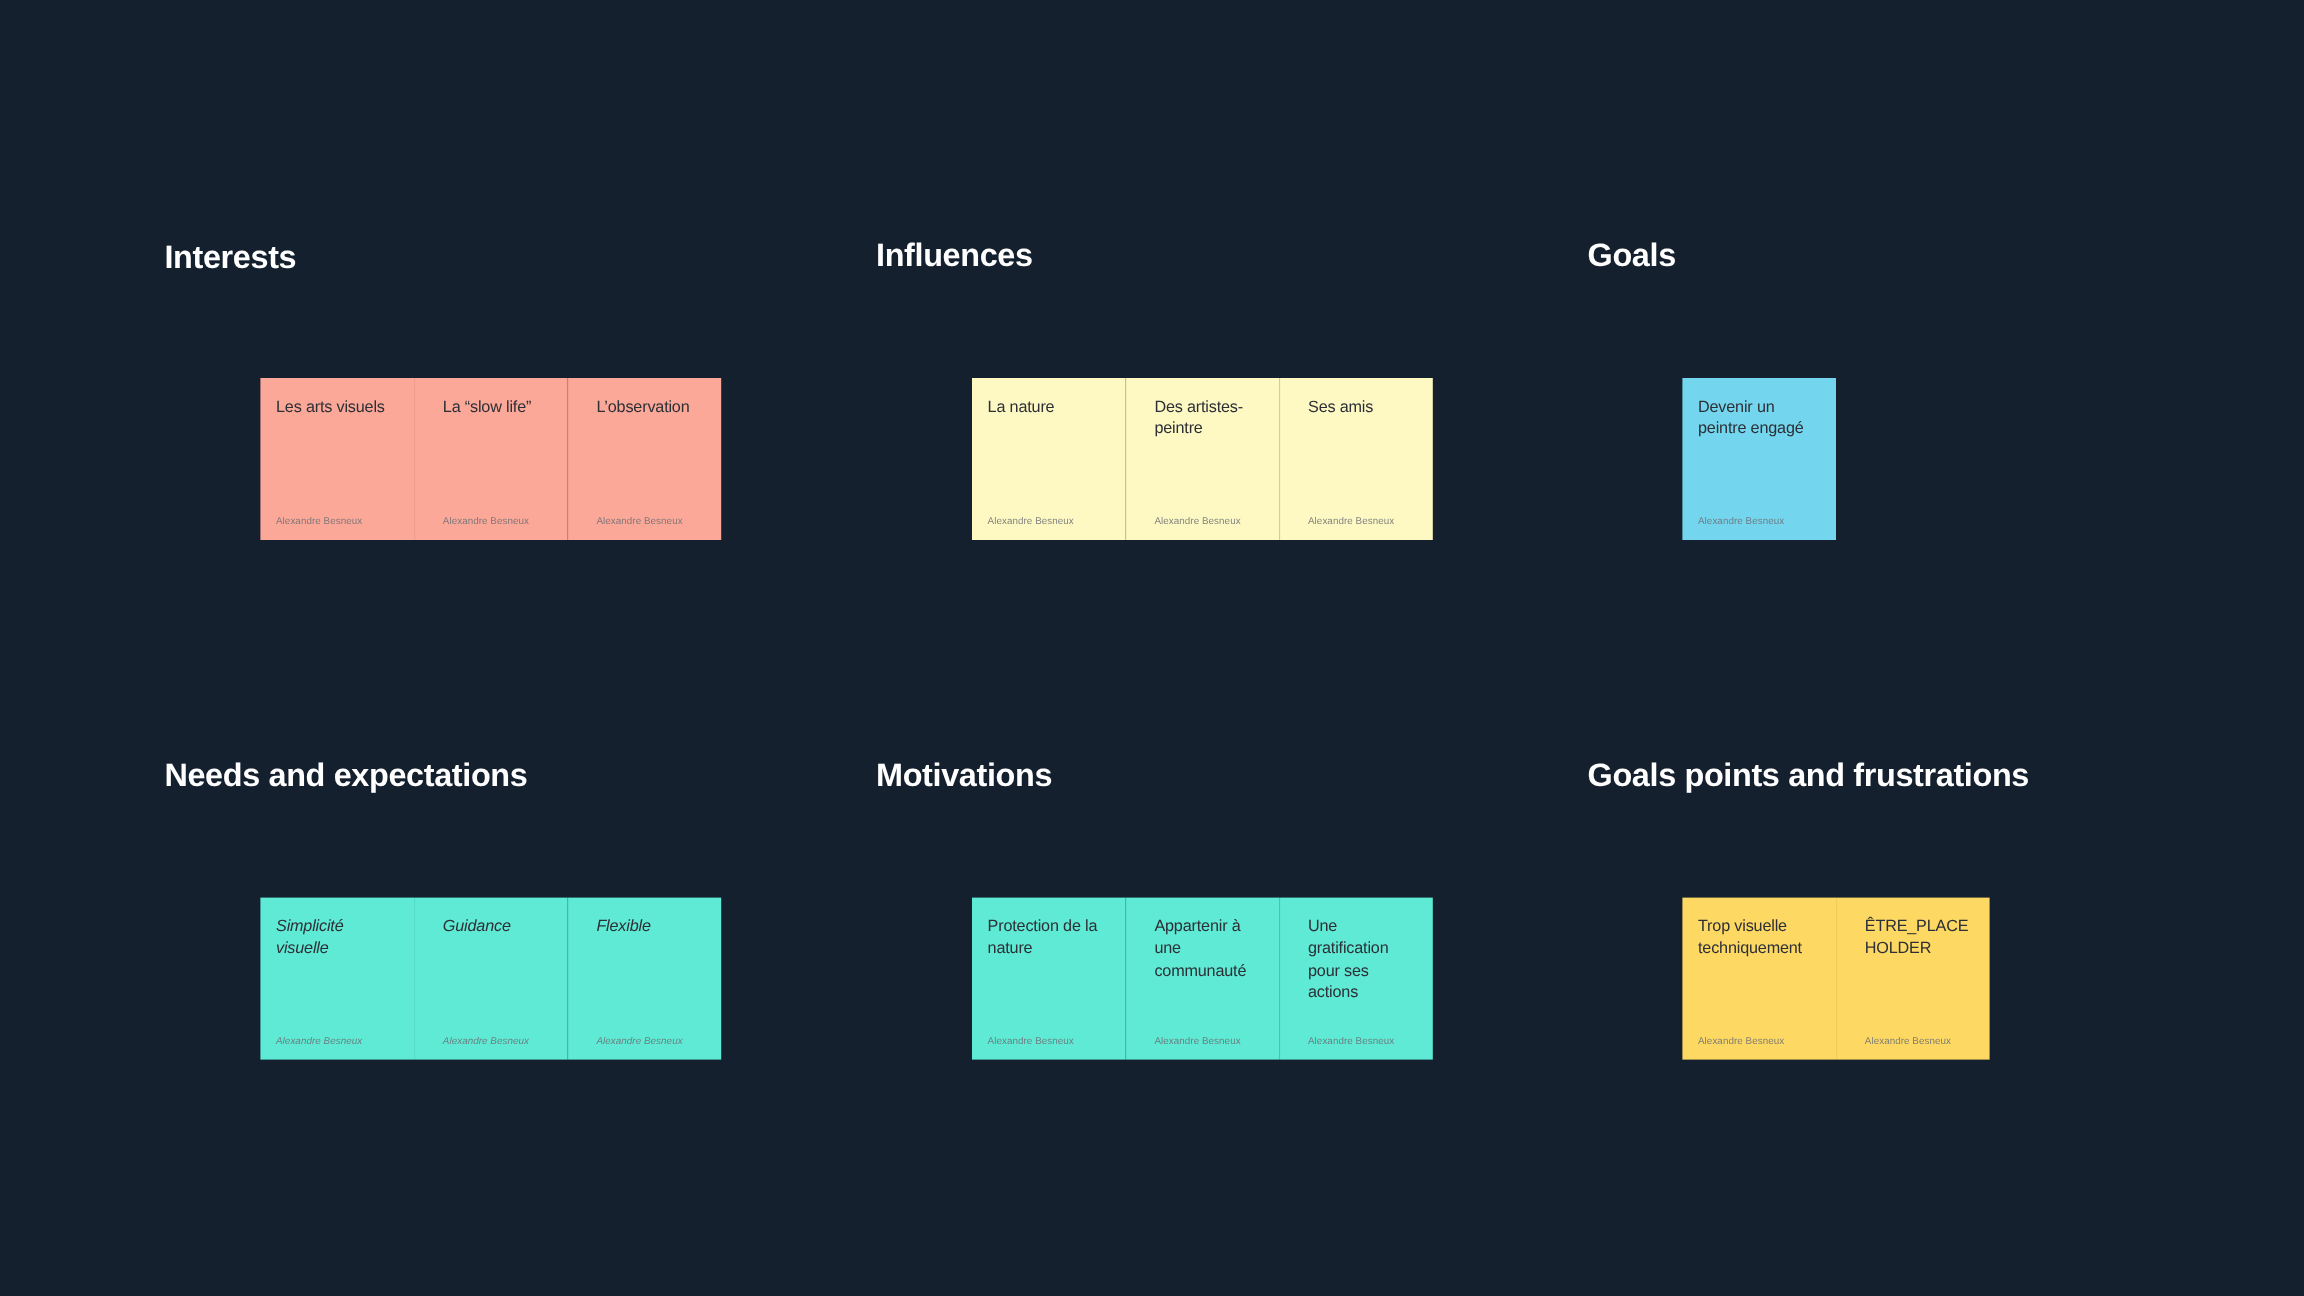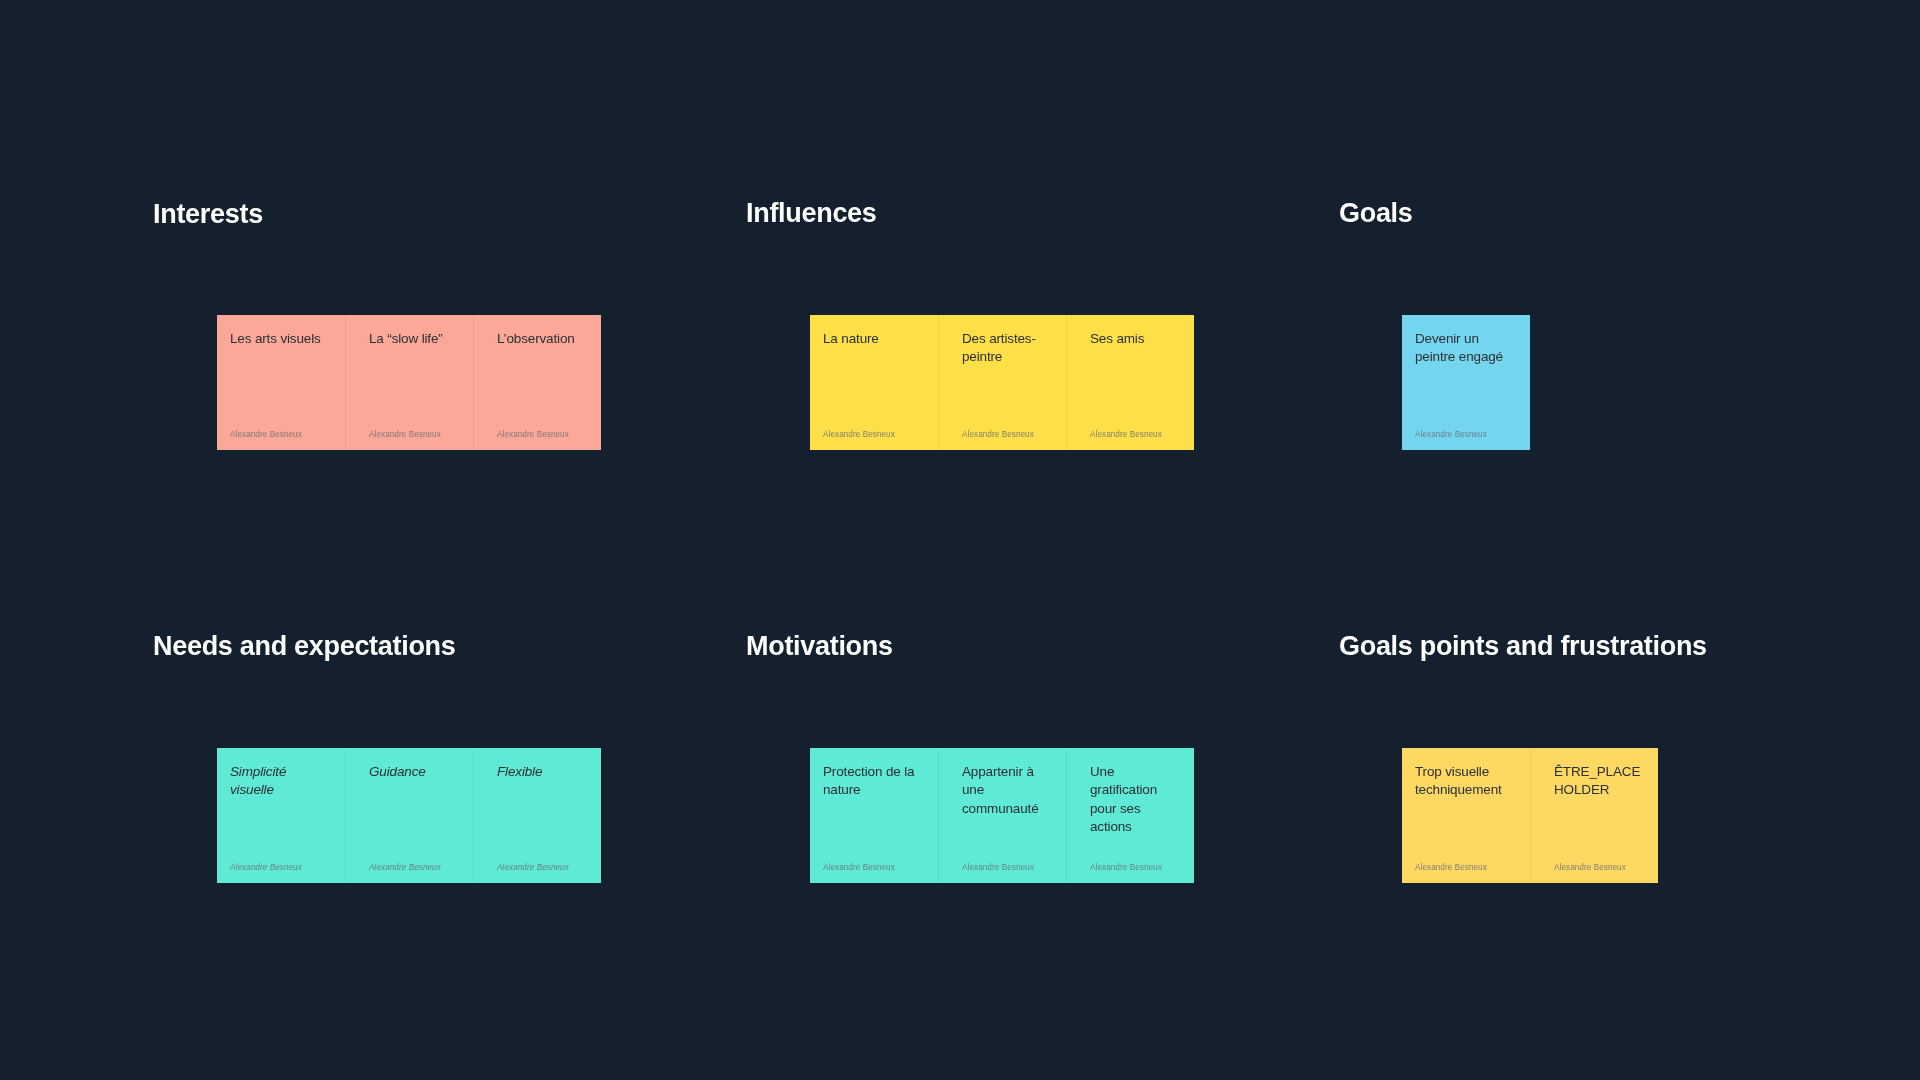--- a/index.html
+++ b/index.html
@@ -18,21 +18,20 @@
 
   .board {
     position: relative;
     width: 1920px;
     height: 1080px;
   }
 
   
   .section {
     position: absolute;
-    margin-left: 16px;
   }
 
   .section-title {
     color: #ffffff;
     font-size: 27px;
     font-weight: bold;
     letter-spacing: -0.3px;
     white-space: nowrap;
     line-height: 1.2;
   }
@@ -72,21 +71,21 @@
   .card-author {
     color: #6c6f75;
     font-size: 8.2px;
     letter-spacing: 0.05px;
     opacity: 0.85;
     line-height: 1;
   }
 
   
   .cluster-pink   .card { background: #fca898; }
-  .cluster-green  .card { background: #fde047; }
+  .cluster-green  .card { background: #fef9c3; }
   .cluster-blue   .card { background: #74d6ee; }
   .cluster-orange .card { background: #5eead4; font-style: italic; }
   .cluster-purple .card { background: #5eead4; }
   .cluster-yellow .card { background: #fdd862; }
 
   
   #sec-interests        { left: 137px;  top: 198px; }
   #cluster-interests    { left: 217px;  top: 315px; }
 
   #sec-influences       { left: 730px;  top: 197px; }

